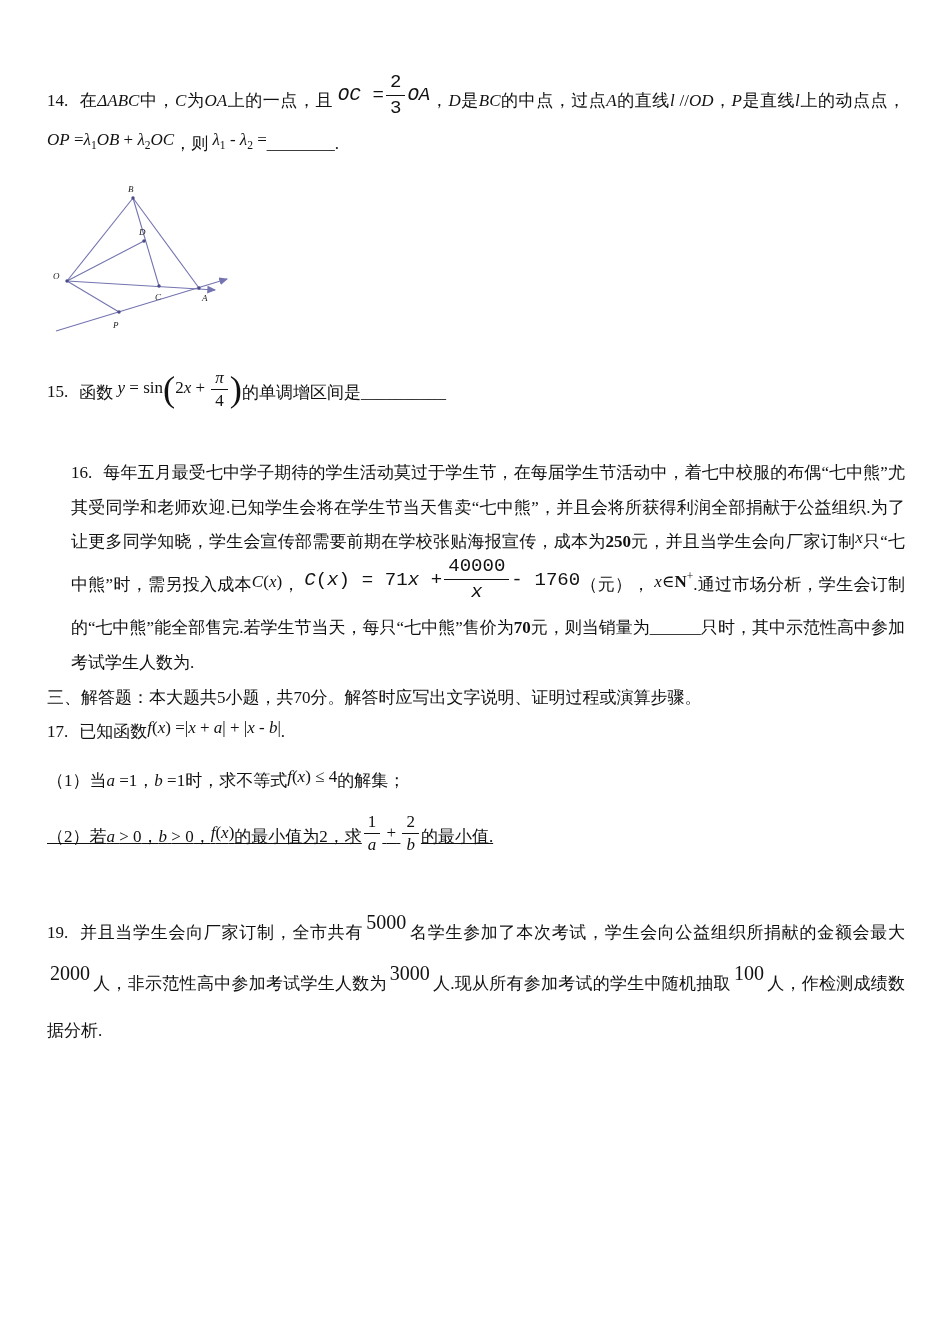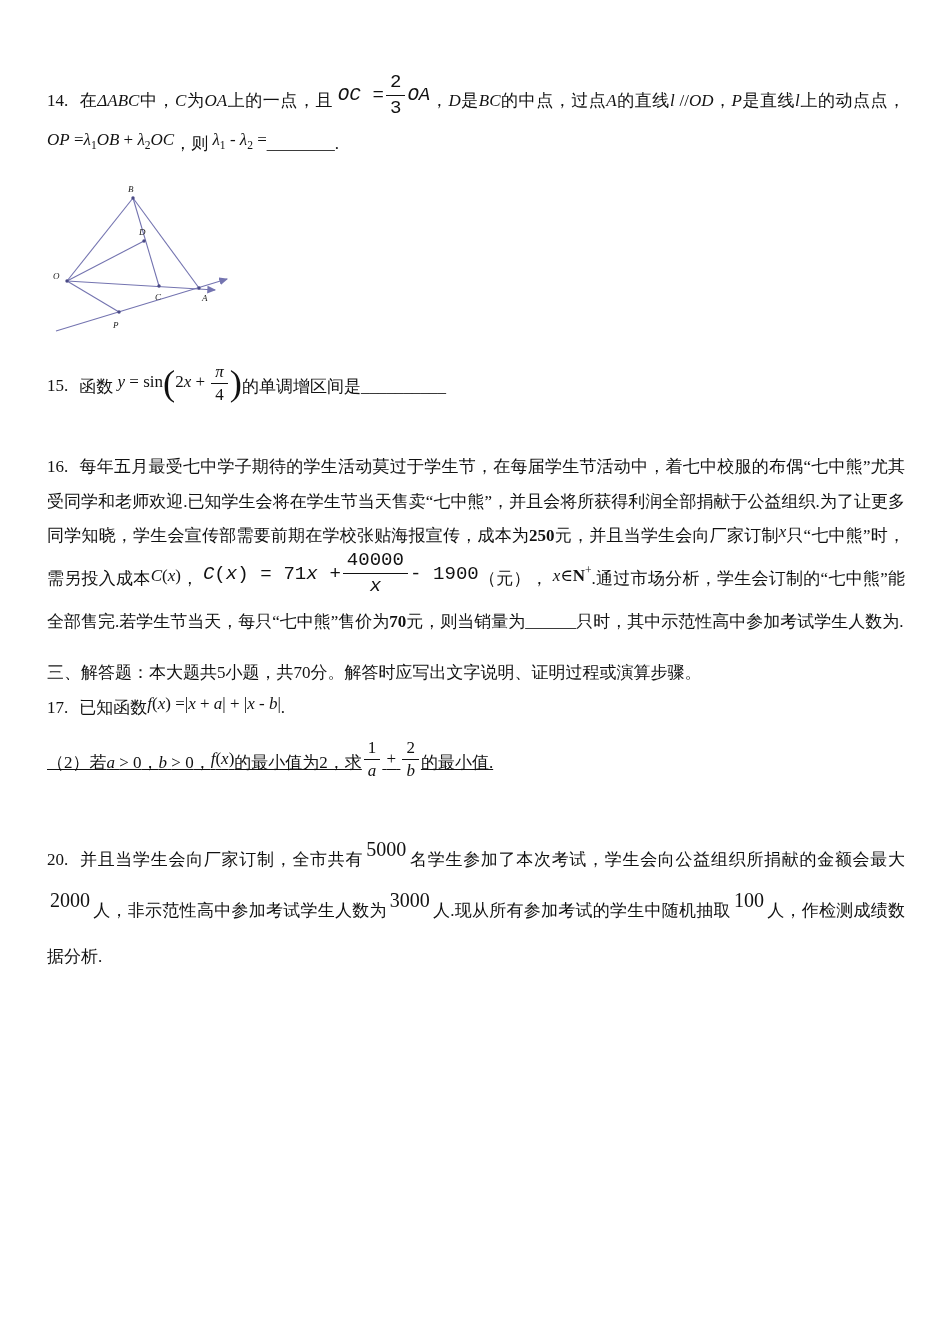--- a/index.html
+++ b/index.html
@@ -19,23 +19,23 @@
   .fbig  { font-size: 112%; position: relative; top: -6px; font-family: Liberation Mono, monospace; }
   .frac { display: inline-block; vertical-align: middle; text-align: center; line-height: 1.3; margin: 0 2px; }
   .frac .fn { display: block; padding: 0 4px 0; border-bottom: 1px solid #111; }
   .frac .fd { display: block; padding: 0 4px; }
   .bigp { font-size: 215%; font-weight: 300; vertical-align: middle; line-height: 1; font-style: normal; }
   sub.ss { font-size: 68%; }
   sup.ss { font-size: 68%; }
   .bold { font-weight: bold; }
   .bignum { font-size: 118%; position: relative; top: -9px; margin: 8px 3px; }
   .figwrap { margin: 16px 0 0 2px; }
-  .p15 { margin-top: 11px; }
-  .p16 { margin-top: 40px; }
-  .sec { margin-top: 16px; }
+  .p15 { margin-top: 17px; }
+  .p16 { margin-top: 40px; margin-left: 24px; }
+  .sec { margin-top: 0; }
   .p17h { }
   .q1 { margin-top: 14px; }
   .q2 { margin-top: 16px; text-decoration: underline; }
   .p18 { margin-top: 46px; line-height: 2.55; }
 </style>
 </head>
 <body>
 
 <div class="page">
   <div class="content">
@@ -79,27 +79,28 @@
           <text x="64" y="150">P</text>
         </g>
       </svg>
     </div>
 
     <div class="para p15"><span class="qnum">15.</span><span>函数</span>
       <span class="fml lift2"><span class="v">y</span> <span>=</span> <span>sin</span><span class="bigp">(</span><span>2</span><span class="v">x</span> <span>+</span> <span class="frac"><span class="fn v">π</span><span class="fd">4</span></span><span class="bigp">)</span></span><span>的单调增区间是__________</span>
     </div>
 
     <div class="para p16"><span class="qnum">16.</span><span>每年五月最受七中学子期待的学生活动莫过于学生节，在每届学生节活动中，着七中校服的布偶“七中熊”尤其受同学和老师欢迎.已知学生会将在学生节当天售卖“七中熊”，并且会将所获得利润全部捐献于公益组织.为了让更多同学知晓，学生会宣传部需要前期在学校张贴海报宣传，成本为</span><span class="bold">250</span><span>元，并且当学生会向厂家订制</span><span class="v lift2">x</span><span>只“七中熊”时，需另投入成本</span><span class="fml lift2"><span class="v">C</span><span>(</span><span class="v">x</span><span>)</span></span><span>，</span>
-      <span class="fml fbig"><span class="v">C</span><span>(</span><span class="v">x</span><span>)</span> <span>= 71</span><span class="v">x</span> <span>+</span><span class="frac"><span class="fn">40000</span><span class="fd v">x</span></span><span>- 1900</span></span><span>（元），</span>
+      <span class="fml fbig"><span class="v">C</span><span>(</span><span class="v">x</span><span>)</span> <span>= 71</span><span class="v">x</span> <span>+</span><span class="frac"><span class="fn">40000</span><span class="fd v">x</span></span><span>- 1760</span></span><span>（元），</span>
       <span class="fml lift2"><span class="v">x</span><span>∈</span><span class="bold">N</span><sup class="ss">+</sup></span><span>.通过市场分析，学生会订制的“七中熊”能全部售完.若学生节当天，每只“七中熊”售价为</span><span class="bold">70</span><span>元，则当销量为______只时，其中示范性高中参加考试学生人数为.</span>
     </div>
 
     <div class="para sec"><span>三、解答题：本大题共5小题，共70分。解答时应写出文字说明、证明过程或演算步骤。</span></div>
 
     <div class="para p17h"><span class="qnum">17.</span><span>已知函数</span><span class="fml lift2"><span class="v">f</span><span>(</span><span class="v">x</span><span>)</span> <span>=</span><span>|</span><span class="v">x</span> <span>+</span> <span class="v">a</span><span>|</span> <span>+</span> <span>|</span><span class="v">x</span> <span>-</span> <span class="v">b</span><span>|</span></span><span>.</span></div>
 
+    <div class="para q1"><span>（1）当</span><span class="v">a</span> <span>=1</span><span>，</span><span class="v">b</span> <span>=1</span><span>时，求不等式</span><span class="fml lift2"><span class="v">f</span><span>(</span><span class="v">x</span><span>)</span> <span>≤ 4</span></span><span>的解集；</span></div>
 
     <div class="para q2"><span>（2）若</span><span class="v">a</span> <span>&gt; 0</span><span>，</span><span class="v">b</span> <span>&gt; 0</span><span>，</span><span class="fml lift2"><span class="v">f</span><span>(</span><span class="v">x</span><span>)</span></span><span>的最小值为2，求</span><span class="fml lift2"><span class="frac"><span class="fn">1</span><span class="fd v">a</span></span> <span>+</span> <span class="frac"><span class="fn">2</span><span class="fd v">b</span></span></span><span>的最小值.</span></div>
 
-    <div class="para p18"><span class="qnum">20.</span><span>并且当学生会向厂家订制，全市共有</span><span class="bignum">5000</span><span>名学生参加了本次考试，学生会向公益组织所捐献的金额会最大</span><span class="bignum">2000</span><span>人，非示范性高中参加考试学生人数为</span><span class="bignum">3000</span><span>人.现从所有参加考试的学生中随机抽取</span><span class="bignum">100</span><span>人，作检测成绩数据分析.</span></div>
+    <div class="para p18"><span class="qnum">19.</span><span>并且当学生会向厂家订制，全市共有</span><span class="bignum">5000</span><span>名学生参加了本次考试，学生会向公益组织所捐献的金额会最大</span><span class="bignum">2000</span><span>人，非示范性高中参加考试学生人数为</span><span class="bignum">3000</span><span>人.现从所有参加考试的学生中随机抽取</span><span class="bignum">100</span><span>人，作检测成绩数据分析.</span></div>
 
   </div>
 </div>
 
 </body></html>

